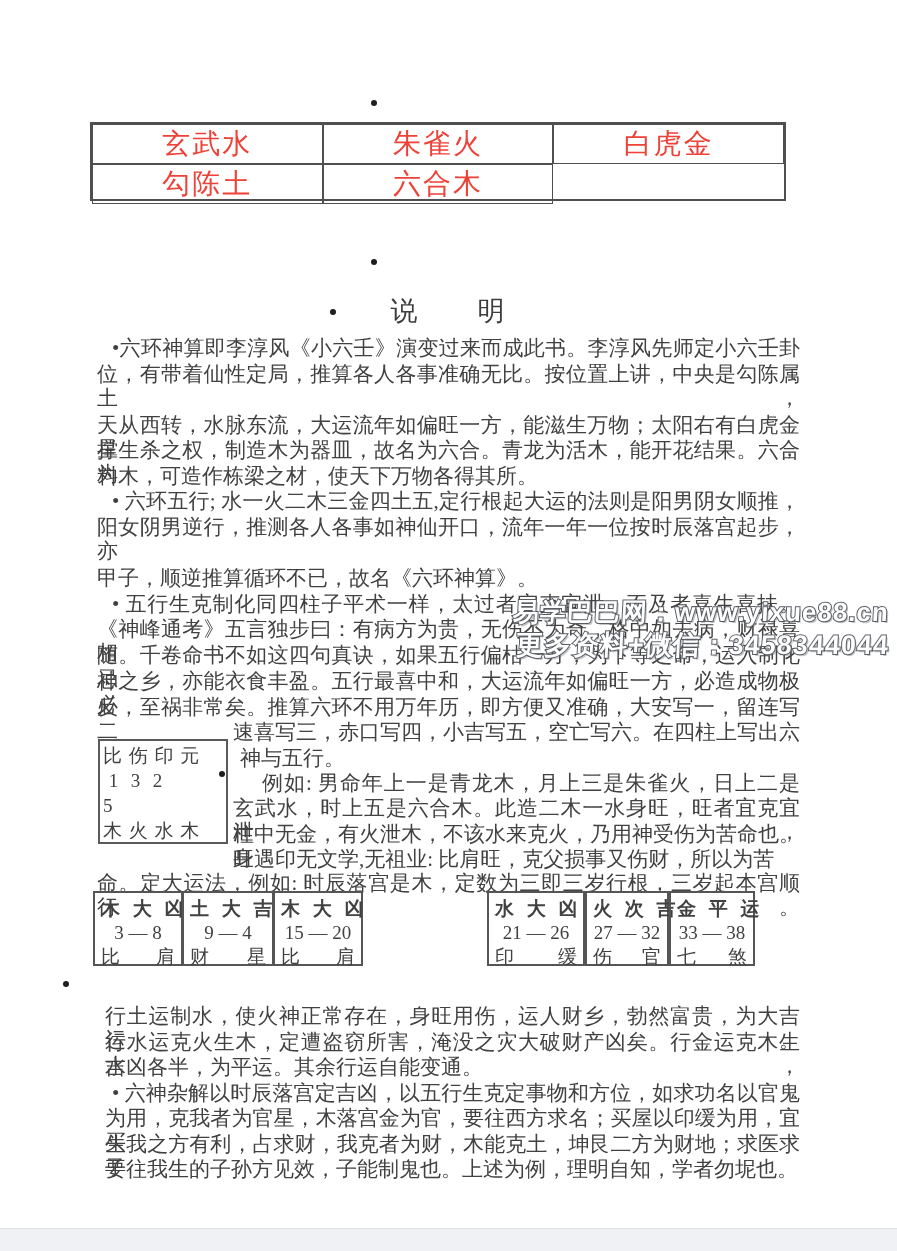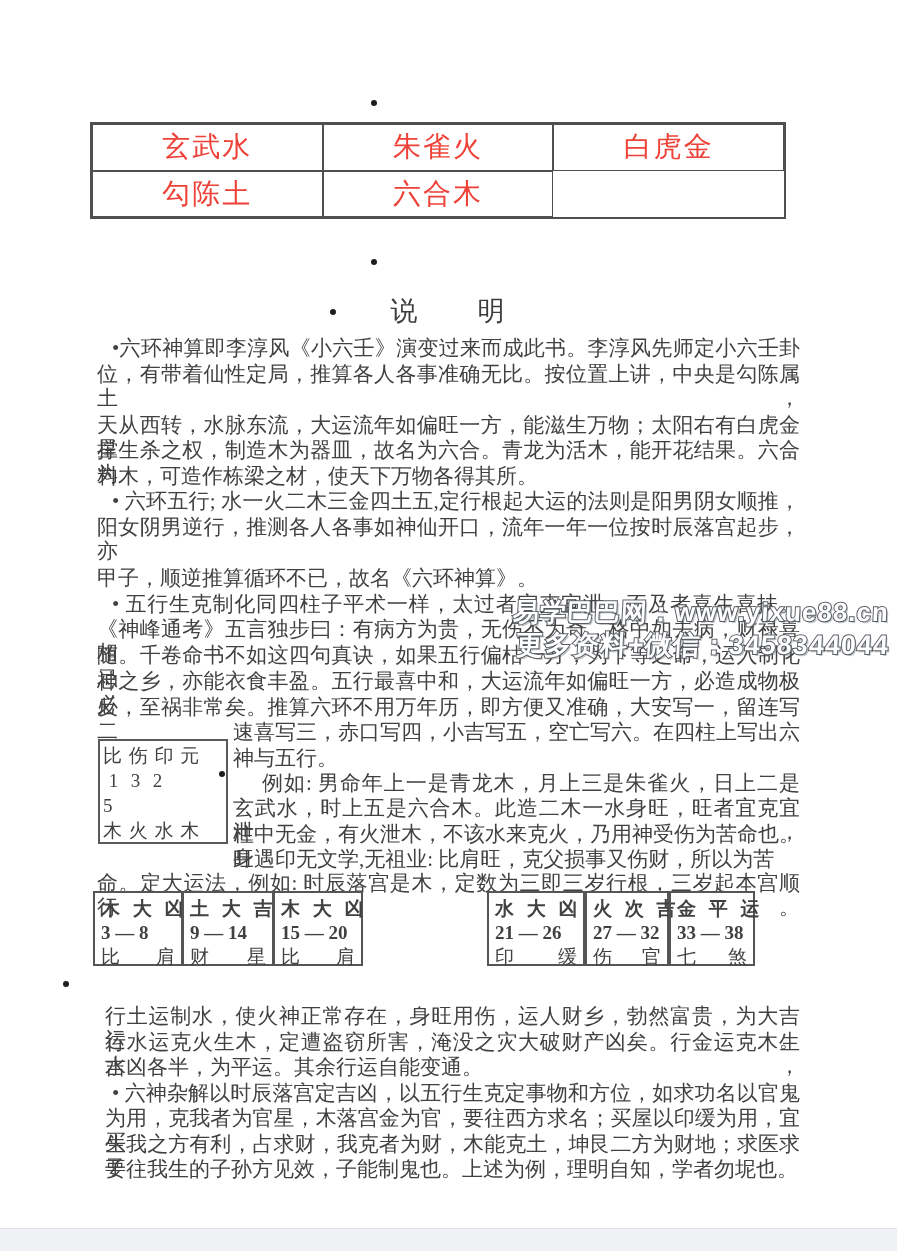--- a/index.html
+++ b/index.html
@@ -7,21 +7,21 @@
     width:897px;height:1251px;overflow:hidden;background:#ffffff;
     font-family:"Liberation Serif","DejaVu Serif",serif;
   }
   .page{position:relative;width:897px;height:1251px;background:#ffffff;}
   .dot{
     position:absolute;width:6px;height:6px;border-radius:50%;
     background:#1d1d1d;
   }
   
   .sixgods{
-    position:absolute;left:90px;top:122px;width:696px;height:97px;
+    position:absolute;left:90px;top:122px;width:696px;height:79px;
     display:grid;grid-template-columns:1fr 1fr 1fr;grid-template-rows:1fr 1fr;
     border:2px solid #4f4f4f;box-sizing:border-box;
   }
   .sixgods .cell{
     border:1px solid #4f4f4f;display:flex;align-items:center;justify-content:center;
     color:#ee4137;font-size:28px;letter-spacing:2px;
   }
   
   .sec-title{
     position:absolute;left:97px;top:293px;width:703px;text-align:center;
@@ -43,21 +43,21 @@
     font-size:19px;line-height:25px;color:#414141;
   }
   .pillarbox div{white-space:pre;letter-spacing:1px;}
   
   .dy{
     position:absolute;top:891px;height:75px;border:2px solid #555;
     box-sizing:border-box;padding:3px 6px;display:flex;flex-direction:column;
     justify-content:space-between;font-size:19px;color:#414141;
   }
   .dy .g{text-align:center;letter-spacing:4px;white-space:pre;font-weight:bold;}
-  .dy .r{white-space:pre;font-weight:bold;}
+  .dy .r{text-align:center;white-space:pre;}
   .dy .s{display:flex;justify-content:space-between;}
   
   .wm{
     position:absolute;right:8px;font-family:"Liberation Sans","DejaVu Sans",sans-serif;
     font-weight:bold;color:#ffffff;-webkit-text-stroke:2px #585c63;
     paint-order:stroke fill;letter-spacing:1px;transform:skewX(-3deg);
     text-shadow:2px 2px 0 rgba(90,94,100,0.35);white-space:pre;
   }
   .wm1{top:595px;font-size:26px;}
   .wm2{top:627px;font-size:27px;}
@@ -94,21 +94,21 @@
   <div class="ln" style="left:97px;top:464px;width:703px">料木，可造作栋梁之材，使天下万物各得其所。</div>
   <div class="ln j" style="left:112px;top:489px;width:688px">• 六环五行; 水一火二木三金四土五,定行根起大运的法则是阳男阴女顺推，</div>
   <div class="ln j" style="left:97px;top:515px;width:703px">阳女阴男逆行，推测各人各事如神仙开口，流年一年一位按时辰落宫起步，亦</div>
   <div class="ln" style="left:97px;top:566px;width:703px">甲子，顺逆推算循环不已，故名《六环神算》。</div>
   <div class="ln j" style="left:112px;top:592px;width:688px">• 五行生克制化同四柱子平术一样，太过者宜克宜泄，不及者喜生喜扶。</div>
   <div class="ln j" style="left:97px;top:617px;width:703px">《神峰通考》五言独步曰：有病方为贵，无伤不为奇，格中如去病，财禄喜相</div>
   <div class="ln j" style="left:97px;top:643px;width:703px">随。千卷命书不如这四句真诀，如果五行偏枯一方，为下等之命，运入制化忌</div>
   <div class="ln j" style="left:97px;top:669px;width:703px">神之乡，亦能衣食丰盈。五行最喜中和，大运流年如偏旺一方，必造成物极必</div>
   <div class="ln j" style="left:97px;top:695px;width:703px">反，至祸非常矣。推算六环不用万年历，即方便又准确，大安写一，留连写二，</div>
   <div class="ln j" style="left:233px;top:720px;width:567px">速喜写三，赤口写四，小吉写五，空亡写六。在四柱上写出六</div>
-  <div class="ln" style="left:233px;top:746px;width:567px">神与五行。</div>
+  <div class="ln" style="left:240px;top:746px;width:567px">神与五行。</div>
   <div class="ln j" style="left:262px;top:771px;width:538px">例如: 男命年上一是青龙木，月上三是朱雀火，日上二是</div>
   <div class="ln j" style="left:233px;top:796px;width:567px">玄武水，时上五是六合木。此造二木一水身旺，旺者宜克宜泄，</div>
   <div class="ln j" style="left:233px;top:822px;width:567px">柱中无金，有火泄木，不该水来克火，乃用神受伤为苦命也。身</div>
   <div class="ln" style="left:233px;top:847px;width:567px">旺遇印无文学,无祖业: 比肩旺，克父损事又伤财，所以为苦</div>
   <div class="ln j" style="left:97px;top:871px;width:703px">命。定大运法，例如: 时辰落宫是木，定数为三即三岁行根，三岁起本宫顺行。</div>
 
   <div class="pillarbox">
     <div>比 伤 印 元</div>
     <div> 1  3  2</div>
     <div>5</div>
@@ -119,21 +119,21 @@
   <div class="dy" style="left:93px;width:90px">
     <div class="g">木 大 凶</div>
     <div class="r">3 — 8</div>
     <div class="s">
       <span>比</span>
       <span>肩</span>
     </div>
   </div>
   <div class="dy" style="left:182px;width:92px">
     <div class="g">土 大 吉</div>
-    <div class="r">9 — 14</div>
+    <div class="r">9 — 4</div>
     <div class="s">
       <span>财</span>
       <span>星</span>
     </div>
   </div>
   <div class="dy" style="left:273px;width:90px">
     <div class="g">木 大 凶</div>
     <div class="r">15 — 20</div>
     <div class="s">
       <span>比</span>

